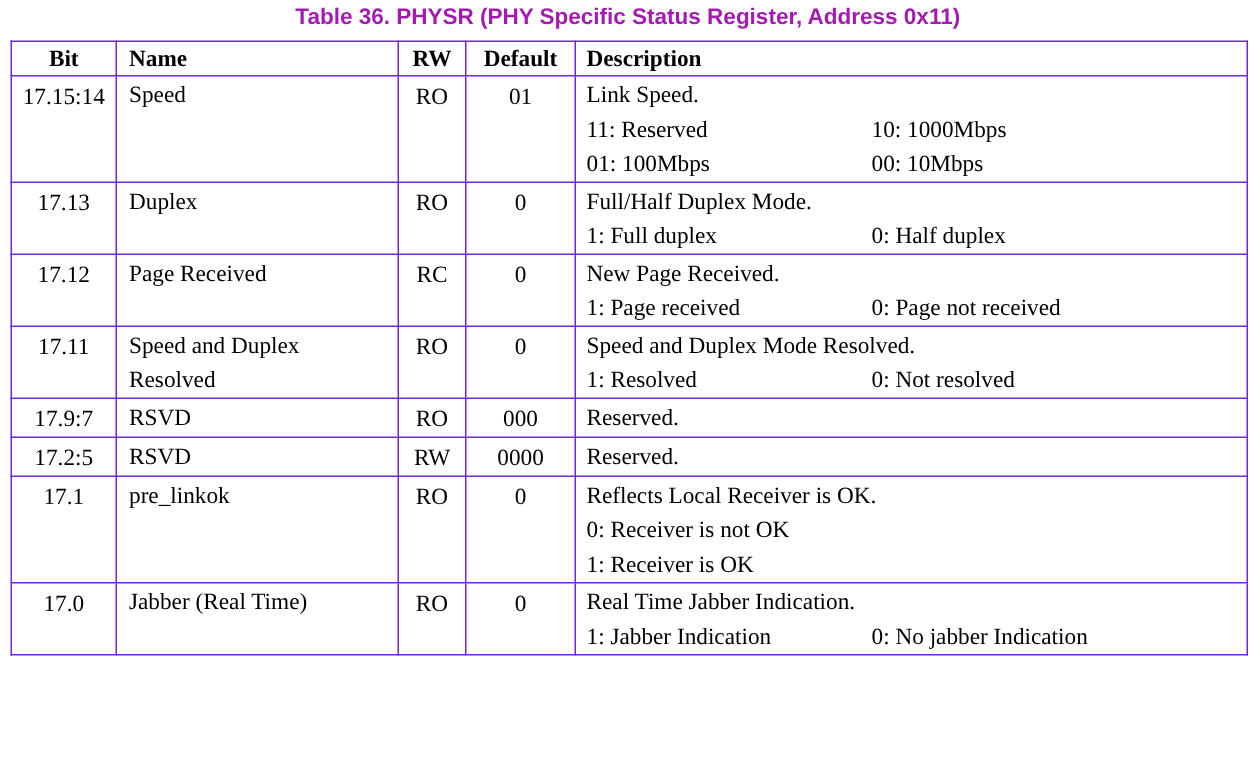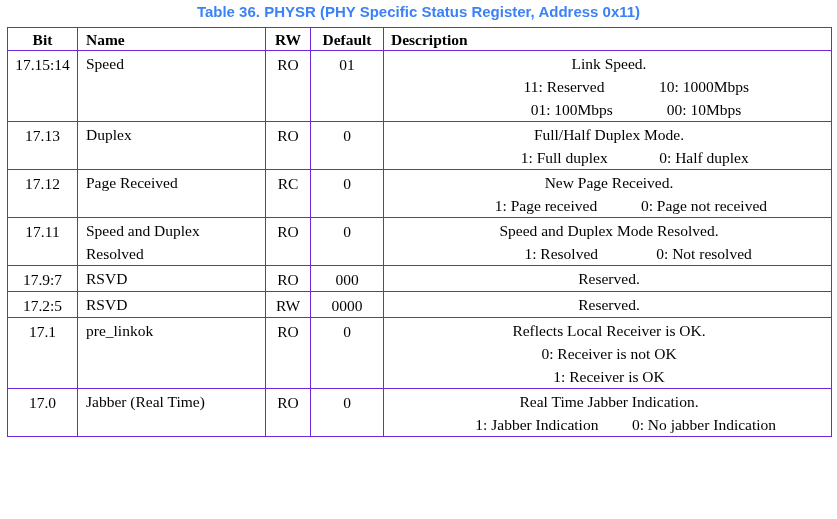--- a/index.html
+++ b/index.html
@@ -14,21 +14,21 @@
   }
   .page-title {
     position: absolute;
     top: 3px;
     left: 0;
     width: 837px;
     text-align: center;
     font-family: "Liberation Sans", sans-serif;
     font-weight: bold;
     font-size: 15px;
-    color: #3b82f6;
+    color: #a21caf;
   }
   table.register-table {
     position: absolute;
     top: 27px;
     left: 7px;
     width: 824px;
     border-collapse: collapse;
     table-layout: fixed;
     font-size: 15.5px;
   }
@@ -49,21 +49,21 @@
   col.c-name { width: 188px; }
   col.c-rw { width: 45px; }
   col.c-default { width: 73px; }
   col.c-desc { width: 448px; }
   .th-bit, .td-bit { text-align: center; }
   .th-name { text-align: left; padding-left: 8px; }
   .td-name { text-align: left; padding: 1px 20px 0 8px; }
   .th-rw, .td-rw { text-align: center; }
   .th-default, .td-default { text-align: center; }
   .th-desc { text-align: left; padding-left: 7px; margin-left: 44px; }
-  .td-desc { text-align: center; padding: 1px 4px 0 7px; }
+  .td-desc { text-align: left; padding: 1px 4px 0 7px; }
   .td-bit, .td-rw, .td-default { padding-top: 2px; }
   .desc-line { white-space: nowrap; }
   .desc-col1 { display: inline-block; width: 190px; }
 </style>
 </head>
 <body>
 
 <div class="page-title">Table 36. PHYSR (PHY Specific Status Register, Address 0x11)</div>
 
 <table class="register-table">

